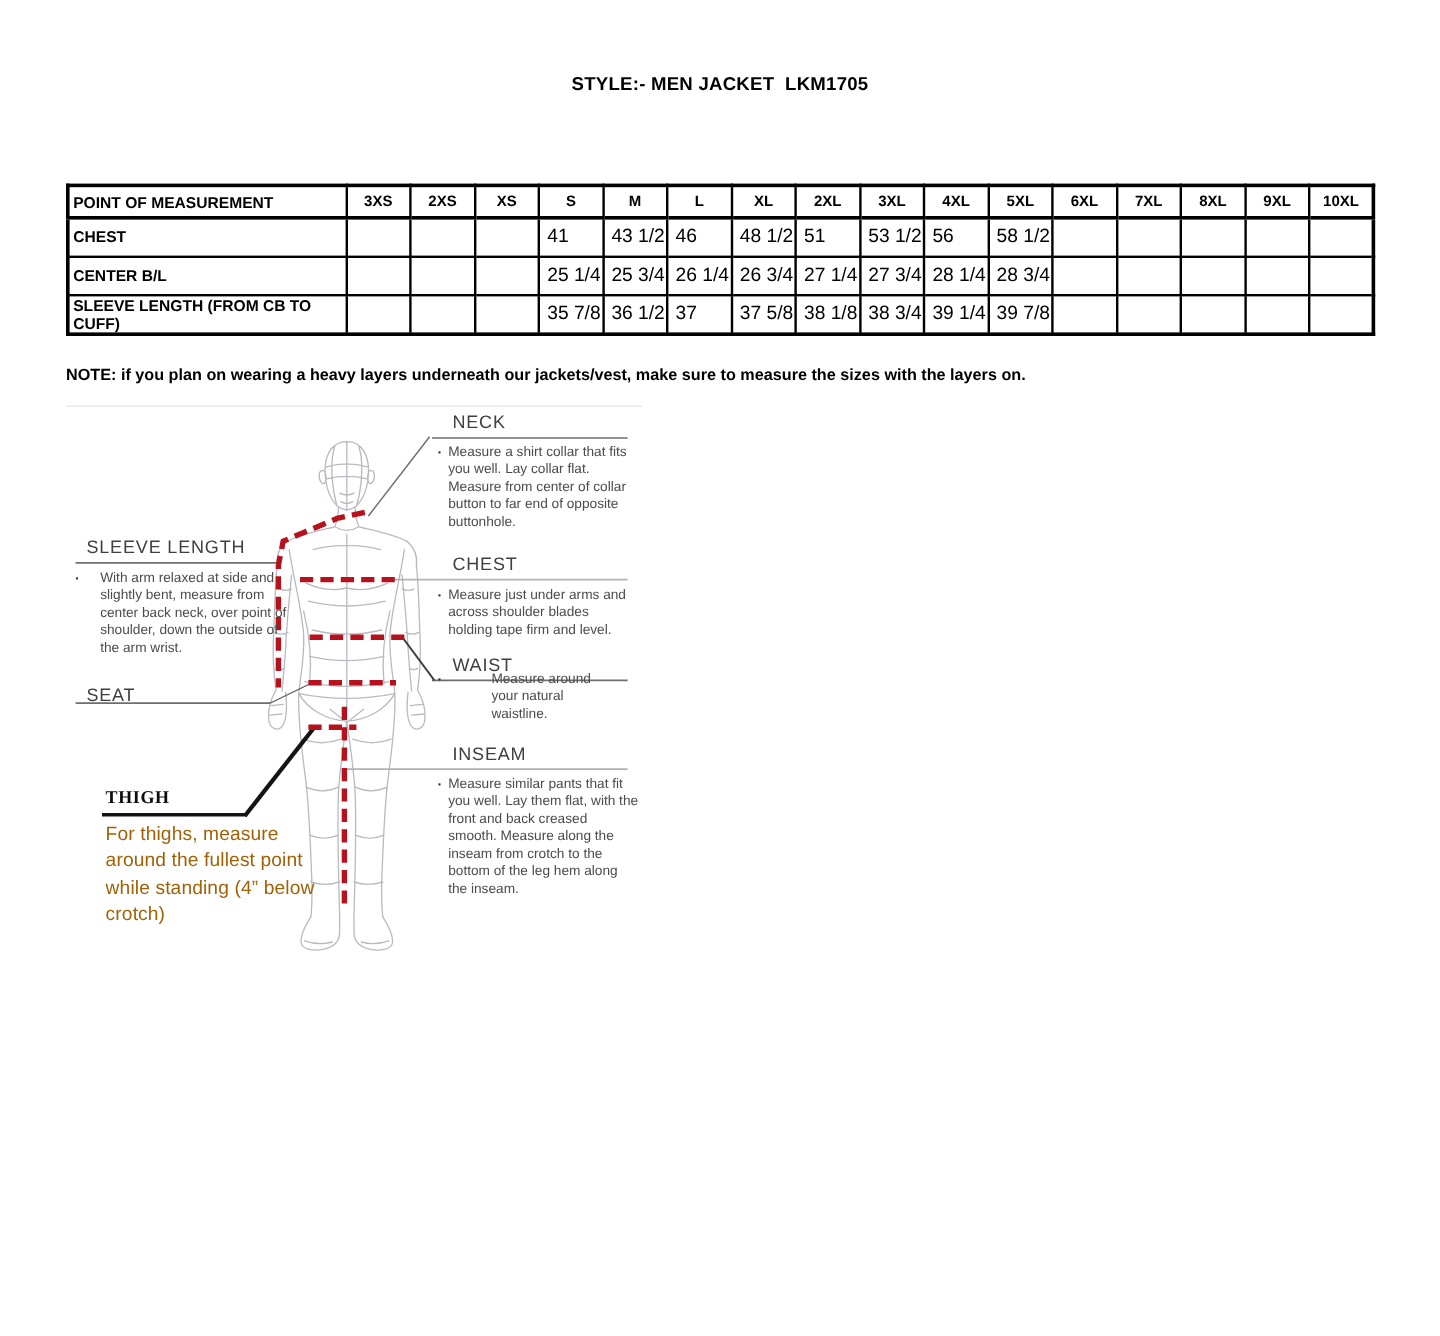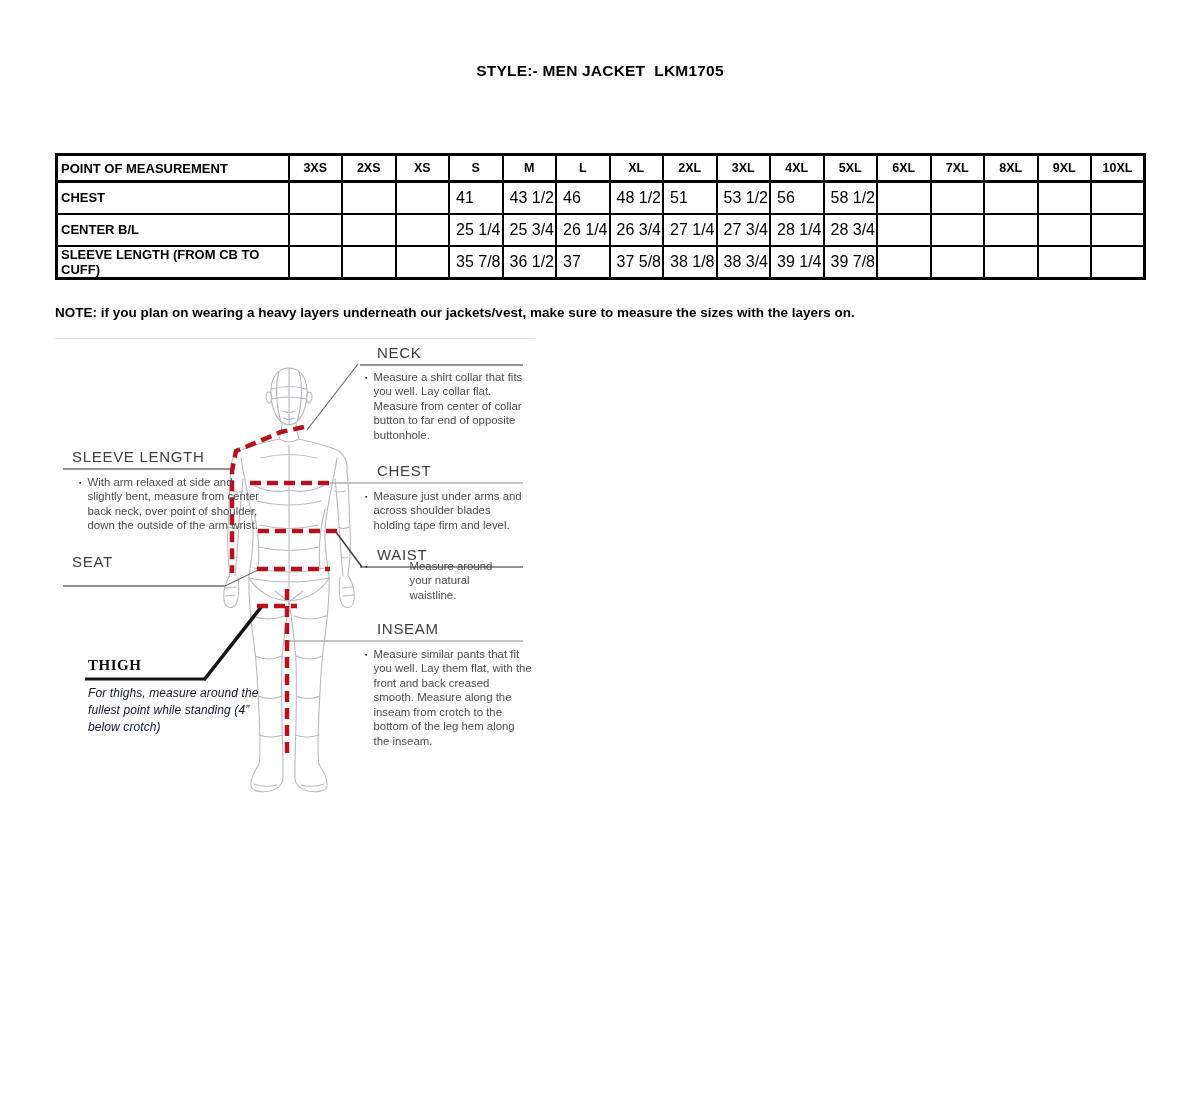--- a/index.html
+++ b/index.html
@@ -46,21 +46,21 @@
     position:absolute; font-size:15px; letter-spacing:.7px; color:#404040;
     white-space:nowrap; line-height:1.2;
   }
   .d-head.black { color:#0d0d0d; font-weight:bold; letter-spacing:.5px; }
   .d-desc {
     position:absolute; font-size:11.4px; line-height:1.27; color:#4c4c4c;
     display:flex; align-items:flex-start;
   }
   .d-desc .bullet { font-size:7px; line-height:1; margin-top:4px; margin-right:6px; color:#2e2e2e; }
   .d-desc.thigh-text {
-    color:#0f172a; font-size:12px; line-height:1.4; letter-spacing:.1px;font-style:italic;
+    color:#a16207; font-size:16px; line-height:1.4; letter-spacing:.1px;
   }
 </style>
 </head>
 <body>
 
 <div class="title">STYLE:- MEN JACKET  LKM1705</div>
 
 <div class="chart-wrap">
   <table class="size-chart">
     <colgroup>
@@ -203,29 +203,29 @@
       <path d="M202 230 L275 230"></path>
       <path d="M202 267 L242 267"></path>
       <path d="M232 250 L232 420"></path>
     </g>
   </svg>
 
   <div class="d-head" style="left:322px; top:5px;">NECK</div>
   <div class="d-head" style="left:17px;  top:109px;">SLEEVE LENGTH</div>
   <div class="d-head" style="left:322px; top:123px;">CHEST</div>
   <div class="d-head" style="left:322px; top:207px;">WAIST</div>
-  <div class="d-head" style="left:17px;  top:214px;">SEAT</div>
+  <div class="d-head" style="left:17px;  top:232px;">SEAT</div>
   <div class="d-head" style="left:322px; top:281px;">INSEAM</div>
   <div class="d-head black" style="left:33px; top:317px;font-family:Liberation Serif, serif;">THIGH</div>
 
   <div class="d-desc" style="left:310px; top:31px;  width:165px;">
     <span class="bullet">▪</span>
     <span>Measure a shirt collar that fits you well. Lay collar flat. Measure from center of collar button to far end of opposite buttonhole.</span>
   </div>
-  <div class="d-desc" style="left:24px; top:136px; width:186px;">
+  <div class="d-desc" style="left:8px; top:136px; width:186px;gap:12px;">
     <span class="bullet">▪</span>
     <span>With arm relaxed at side and slightly bent, measure from center back neck, over point of shoulder, down the outside of the arm wrist.</span>
   </div>
   <div class="d-desc" style="left:310px; top:150px; width:165px;">
     <span class="bullet">▪</span>
     <span>Measure just under arms and across shoulder blades holding tape firm and level.</span>
   </div>
   <div class="d-desc" style="left:310px; top:220px; width:150px;gap:36px;">
     <span class="bullet">▪</span>
     <span>Measure around your natural waistline.</span>

